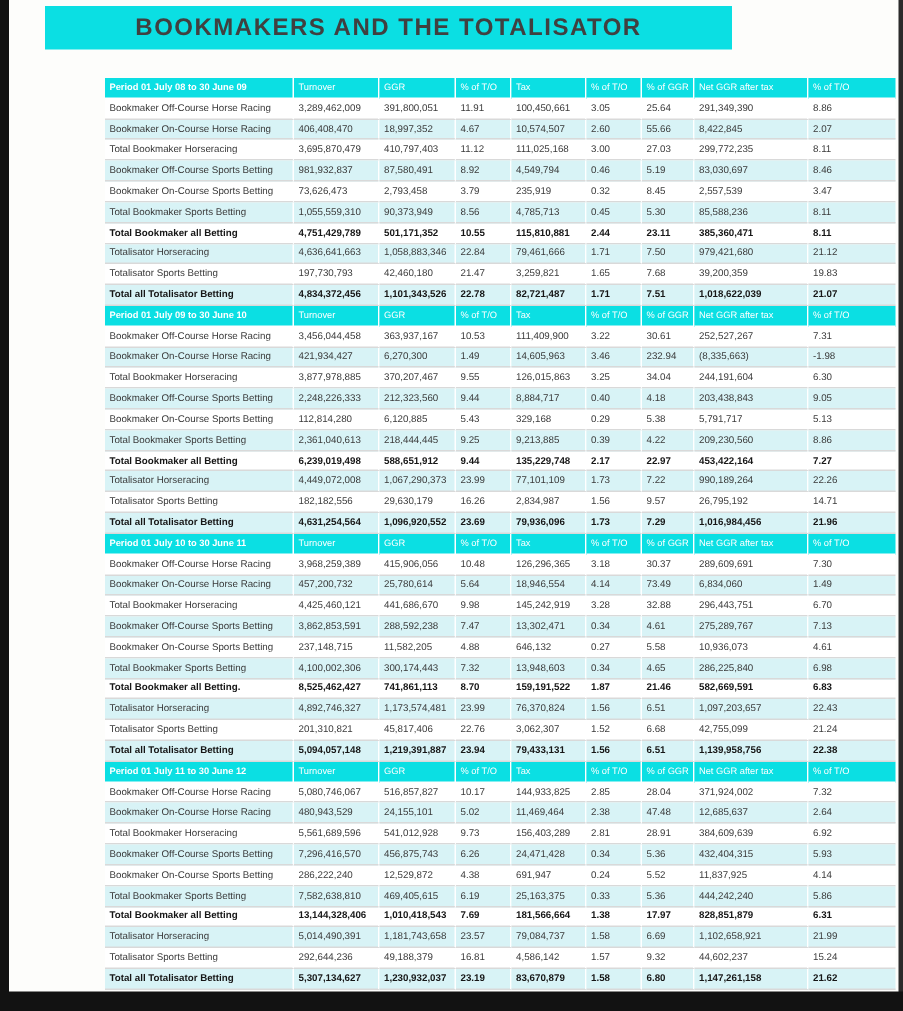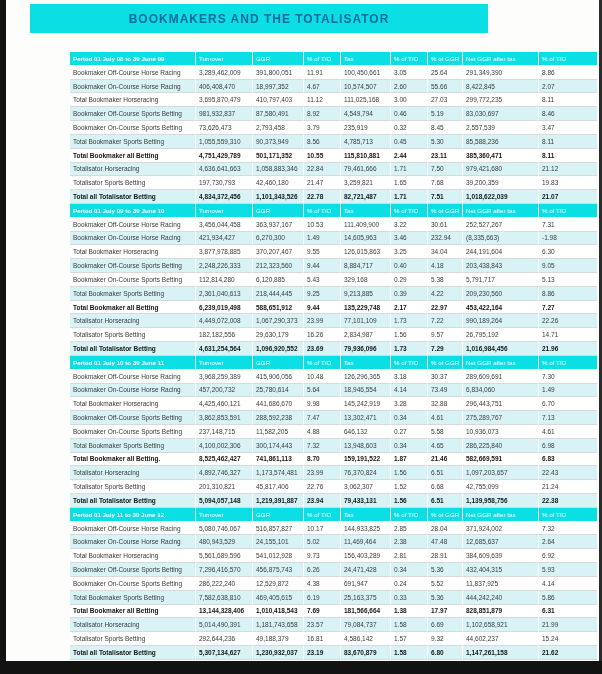--- a/index.html
+++ b/index.html
@@ -10,21 +10,21 @@
     --edge:#121212;
   }
   *{margin:0;padding:0;box-sizing:border-box;}
   body{font-family:"Liberation Sans",sans-serif;background:#555;}
   .page{position:relative;width:602px;height:674px;background:#fdfdfb;overflow:hidden;}
   .edge-left{position:absolute;left:0;top:0;width:6px;height:674px;background:var(--edge);}
   .edge-right{position:absolute;right:0;top:0;width:3px;height:674px;background:#2b2b2b;}
   .edge-bottom{position:absolute;left:0;top:661px;width:602px;height:13px;background:var(--edge);}
   .banner{position:absolute;left:30px;top:4px;width:458px;height:29px;background:var(--accent);
           display:flex;align-items:center;justify-content:center;}
-  .banner .title{font-size:12px;font-weight:700;letter-spacing:1px;color:#0369a1;white-space:nowrap;}
+  .banner .title{font-size:16px;font-weight:700;letter-spacing:1px;color:#404040;white-space:nowrap;}
   .tbl{position:absolute;left:70px;top:52px;width:527px;background:#fff;}
   .row{display:flex;width:527px;height:13.82px;}
   .cell{height:100%;overflow:hidden;white-space:nowrap;display:flex;align-items:center;
         padding-left:3px;border-right:1.5px solid #fff;border-bottom:1px solid #d9d9d9;
         font-size:6.5px;color:var(--ink);}
   .row .cell:nth-child(1){width:126px;}
   .row .cell:nth-child(2){width:57px;}
   .row .cell:nth-child(3){width:51px;}
   .row .cell:nth-child(4){width:37px;}
   .row .cell:nth-child(5){width:50px;}

